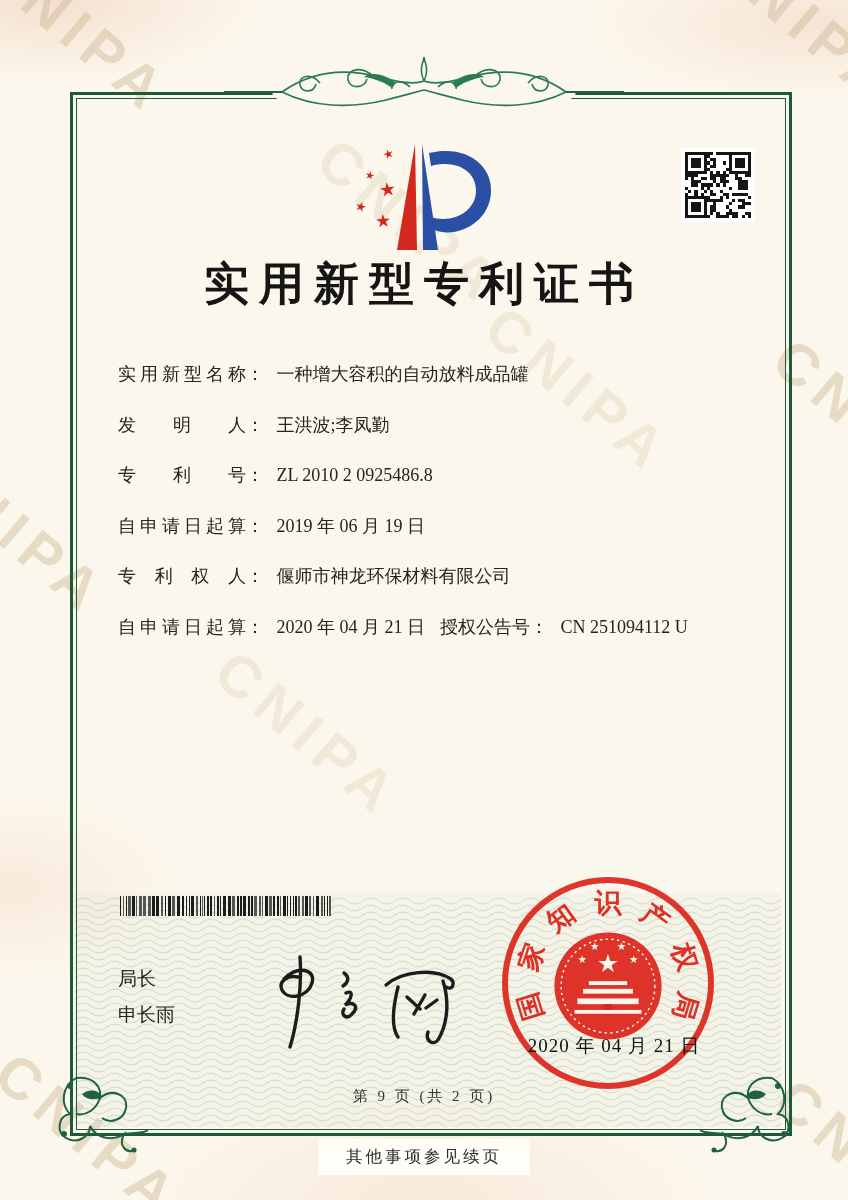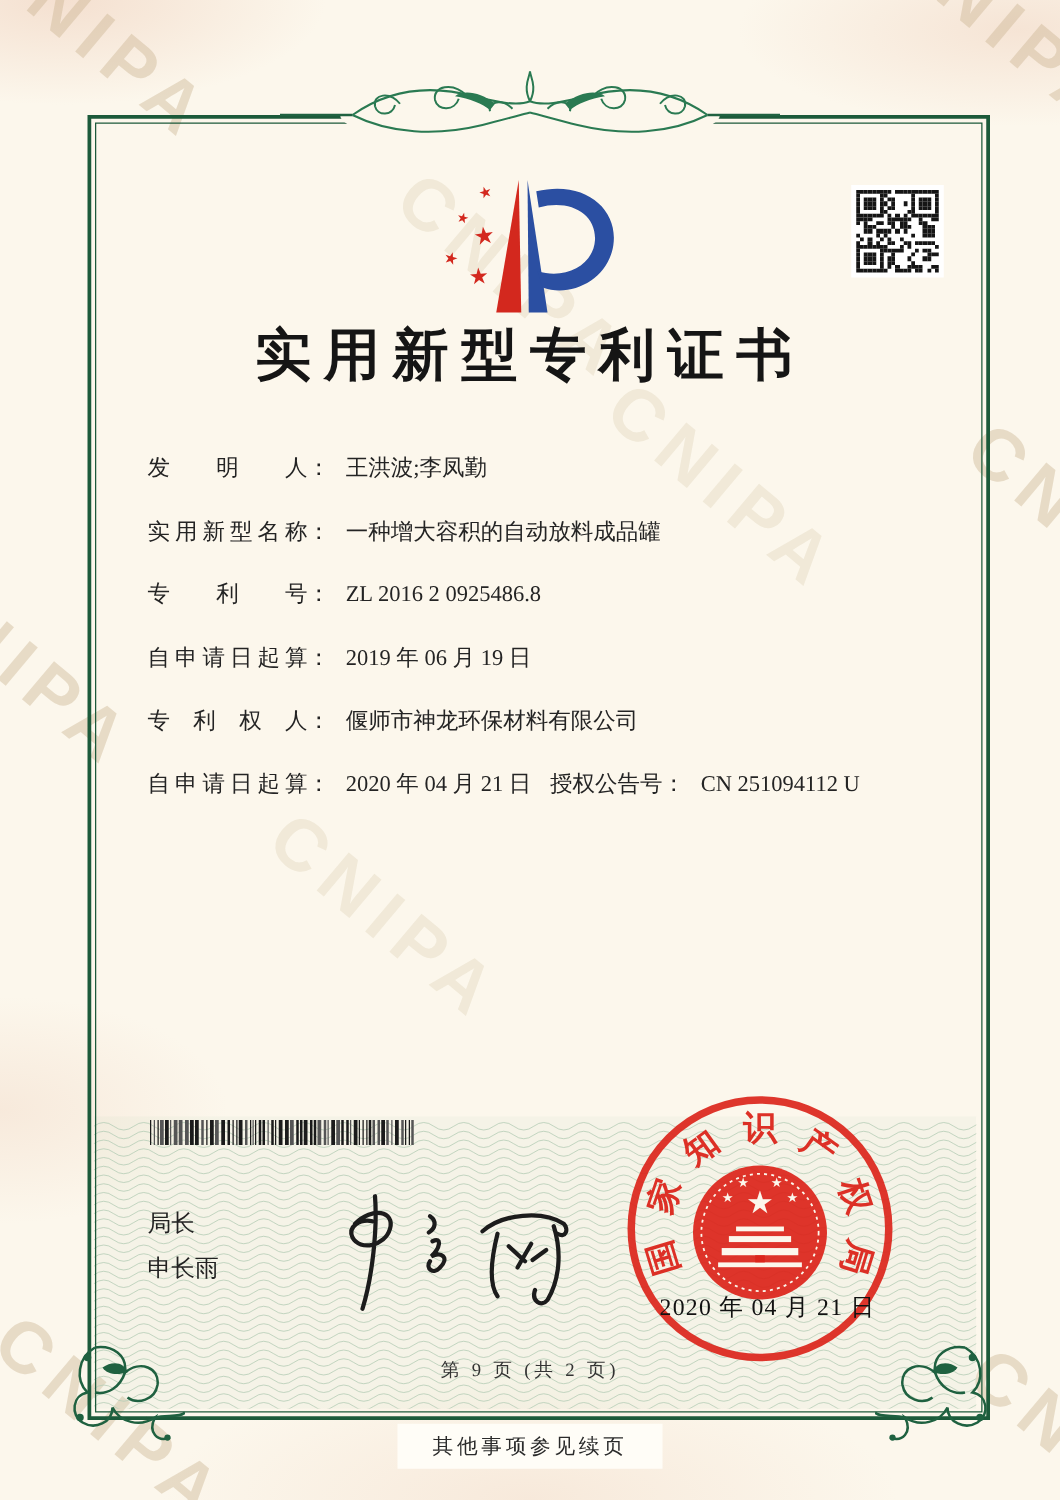--- a/index.html
+++ b/index.html
@@ -640,30 +640,30 @@
       <div></div>
       <div style="background: rgb(21, 21, 21);"></div>
       <div></div>
       <div style="background: rgb(21, 21, 21);"></div>
     </div>
 
   <div class="title">实用新型专利证书</div>
 
   <div class="fields">
     <div class="frow">
+      <span class="flabel">实用新型名称</span><span class="fcolon">：</span>
+      <span class="fvalue">一种增大容积的自动放料成品罐</span>
+    </div>
+    <div class="frow">
       <span class="flabel">发明人</span><span class="fcolon">：</span>
       <span class="fvalue">王洪波;李凤勤</span>
     </div>
     <div class="frow">
-      <span class="flabel">实用新型名称</span><span class="fcolon">：</span>
-      <span class="fvalue">一种增大容积的自动放料成品罐</span>
-    </div>
-    <div class="frow">
       <span class="flabel">专利号</span><span class="fcolon">：</span>
-      <span class="fvalue">ZL 2016 2 0925486.8</span>
+      <span class="fvalue">ZL 2010 2 0925486.8</span>
     </div>
     <div class="frow">
       <span class="flabel">自申请日起算</span><span class="fcolon">：</span>
       <span class="fvalue">2019 年 06 月 19 日</span>
     </div>
     <div class="frow">
       <span class="flabel">专利权人</span><span class="fcolon">：</span>
       <span class="fvalue">偃师市神龙环保材料有限公司</span>
     </div>
     <div class="frow">

